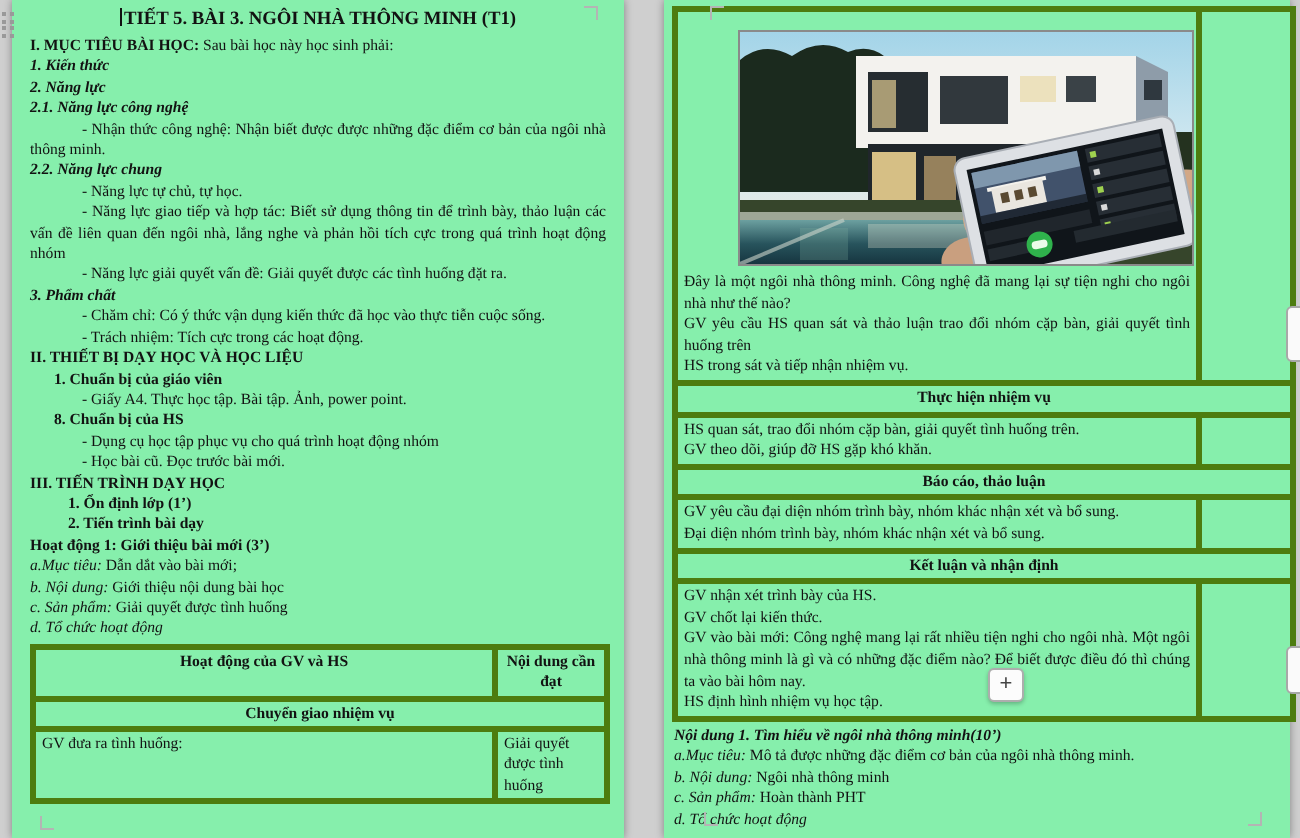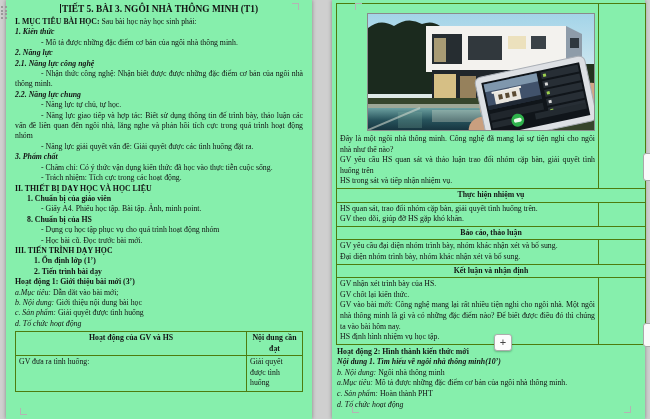--- a/index.html
+++ b/index.html
@@ -25,21 +25,21 @@
   .p { margin: 0; font-size: 7.8px; line-height: 10.4px; text-align: justify; }
   #page-right .p { line-height: 10.6px; }
   .b  { font-weight: bold; }
   .i  { font-style: italic; }
   .bi { font-weight: bold; font-style: italic; }
   .ind { text-indent: 26px; }
   .sub { padding-left: 12px; }
   .num { padding-left: 19px; }
 
   table.doc { border-collapse: collapse; table-layout: fixed; }
-  table.doc td { border: 1px solid #4d7c0f; padding: 1px 3px; vertical-align: top;
+  table.doc td { border: 3px solid #4d7c0f; padding: 1px 3px; vertical-align: top;
                  font-size: 7.8px; line-height: 10.4px; }
   #page-left table.doc { width: 287px; margin-top: 2px; }
   #page-right table.doc { width: 309px; margin-left: 4px; margin-top: 3px; }
   #page-right table.doc td { line-height: 10.6px; }
   .cell-head { font-weight: bold; text-align: center; }
   td.sec { font-weight: bold; text-align: center; height: 12px; }
 
   .photo { width: 228px; height: 118px; margin: 8px 0 3px 27px;
            border: 1px solid #8a8a8a; overflow: hidden; }
   .after { padding: 2px 10px 0 5px; }
@@ -85,34 +85,33 @@
 <div class="cmark" id="cm-r-tl"></div>
 <div class="cmark" id="cm-l-bl"></div>
 <div class="cmark" id="cm-r-bl"></div>
 <div class="cmark" id="cm-r-br"></div>
 
 <div class="page" id="page-left">
   <div class="title"><span class="cursor"></span><span>TIẾT 5. BÀI 3. NGÔI NHÀ THÔNG MINH (T1)</span></div>
 
   <p class="p"><b>I. MỤC TIÊU BÀI HỌC:</b><span>  Sau bài học này học sinh phải:</span></p>
   <p class="p bi">1. Kiến thức</p>
-  <p class="p ind">- Mô tả được những đặc điểm cơ bản của ngôi nhà thông minh.</p>
   <p class="p bi">2. Năng lực</p>
   <p class="p bi">2.1. Năng lực công nghệ</p>
   <p class="p ind">- Nhận thức công nghệ: Nhận biết được được những đặc điểm cơ bản của ngôi nhà thông minh.</p>
   <p class="p bi">2.2. Năng lực chung</p>
   <p class="p ind">- Năng lực tự chủ, tự học.</p>
   <p class="p ind">- Năng lực giao tiếp và hợp tác: Biết sử dụng thông tin để trình bày, thảo luận các vấn đề liên quan đến ngôi nhà, lắng nghe và phản hồi tích cực trong quá trình hoạt động nhóm</p>
   <p class="p ind">- Năng lực giải quyết vấn đề: Giải quyết được các tình huống đặt ra.</p>
   <p class="p bi">3. Phẩm chất</p>
   <p class="p ind">- Chăm chỉ: Có ý thức vận dụng kiến thức đã học vào thực tiễn cuộc sống.</p>
   <p class="p ind">- Trách nhiệm: Tích cực trong các hoạt động.</p>
   <p class="p b">II. THIẾT BỊ DẠY HỌC VÀ HỌC LIỆU</p>
   <p class="p b sub">1. Chuẩn bị của giáo viên</p>
-  <p class="p ind">- Giấy A4. Phiếu học tập. Bài tập. Ảnh, minh point.</p>
+  <p class="p ind">- Giấy A4. Thực học tập. Bài tập. Ảnh, power point.</p>
   <p class="p b sub">8. Chuẩn bị của HS</p>
   <p class="p ind">- Dụng cụ học tập phục vụ cho quá trình hoạt động nhóm</p>
   <p class="p ind">- Học bài cũ. Đọc trước bài mới.</p>
   <p class="p b">III. TIẾN TRÌNH DẠY HỌC</p>
   <p class="p b num">1.  Ổn định lớp (1’)</p>
   <p class="p b num">2.  Tiến trình bài dạy</p>
   <p class="p b">Hoạt động 1: Giới thiệu bài mới (3’)</p>
   <p class="p"><span class="i">a.Mục tiêu:</span><span> Dẫn dắt vào bài mới;</span></p>
   <p class="p"><span class="i">b. Nội dung:</span><span> Giới thiệu nội dung bài học</span></p>
   <p class="p"><span class="i">c. Sản phẩm:</span><span> Giải quyết được tình huống</span></p>
@@ -120,20 +119,23 @@
 
   <table class="doc">
     <colgroup>
         <col style="width:231px">
         <col style="width:56px">
       </colgroup>
     <tbody>
         <tr>
       <td class="cell-head" style="height:24px">Hoạt động của GV và HS</td>
       <td class="cell-head">Nội dung cần đạt</td>
+    </tr>
+    <tr>
+      <td class="sec" colspan="2">Chuyển giao nhiệm vụ</td>
     </tr>
     <tr>
       <td style="height:36px">GV đưa ra tình huống:</td>
       <td>Giải quyết được tình huống</td>
     </tr>
   </tbody>
     </table>
 </div>
 
 <div class="page" id="page-right">
@@ -258,24 +260,23 @@
         <p class="p">GV chốt lại kiến thức.</p>
         <p class="p">GV vào bài mới: Công nghệ mang lại rất nhiều tiện nghi cho ngôi nhà. Một ngôi nhà thông minh là gì và có những đặc điểm nào? Để biết được điều đó thì chúng ta vào bài hôm nay.</p>
         <p class="p">HS định hình nhiệm vụ học tập.</p>
       </td>
       <td></td>
     </tr>
   </tbody>
     </table>
 
   <div class="after">
-    <p class="p b">Hoạt động 2: Hình thành kiến thức mới</p>
     <p class="p bi">Nội dung 1. Tìm hiểu về ngôi nhà thông minh(10’)</p>
+    <p class="p"><span class="i">a.Mục tiêu:</span><span> Mô tả được những đặc điểm cơ bản của ngôi nhà thông minh.</span></p>
     <p class="p"><span class="i">b. Nội dung:</span><span> Ngôi nhà thông minh</span></p>
-    <p class="p"><span class="i">a.Mục tiêu:</span><span> Mô tả được những đặc điểm cơ bản của ngôi nhà thông minh.</span></p>
     <p class="p"><span class="i">c. Sản phẩm:</span><span> Hoàn thành PHT</span></p>
     <p class="p i">d. Tổ chức hoạt động</p>
   </div>
 </div>
 
 <div id="plus-btn">+</div>
 <div class="edge-frag" id="frag1"></div>
 <div class="edge-frag" id="frag2"></div>
 
 </body></html>

